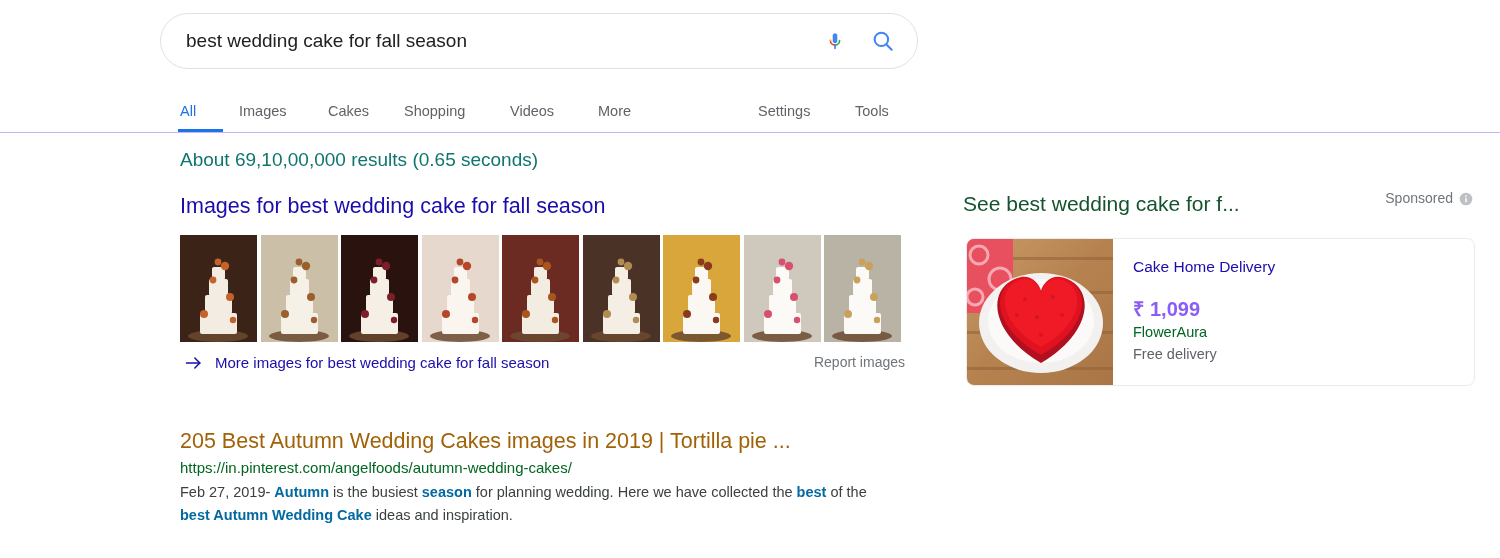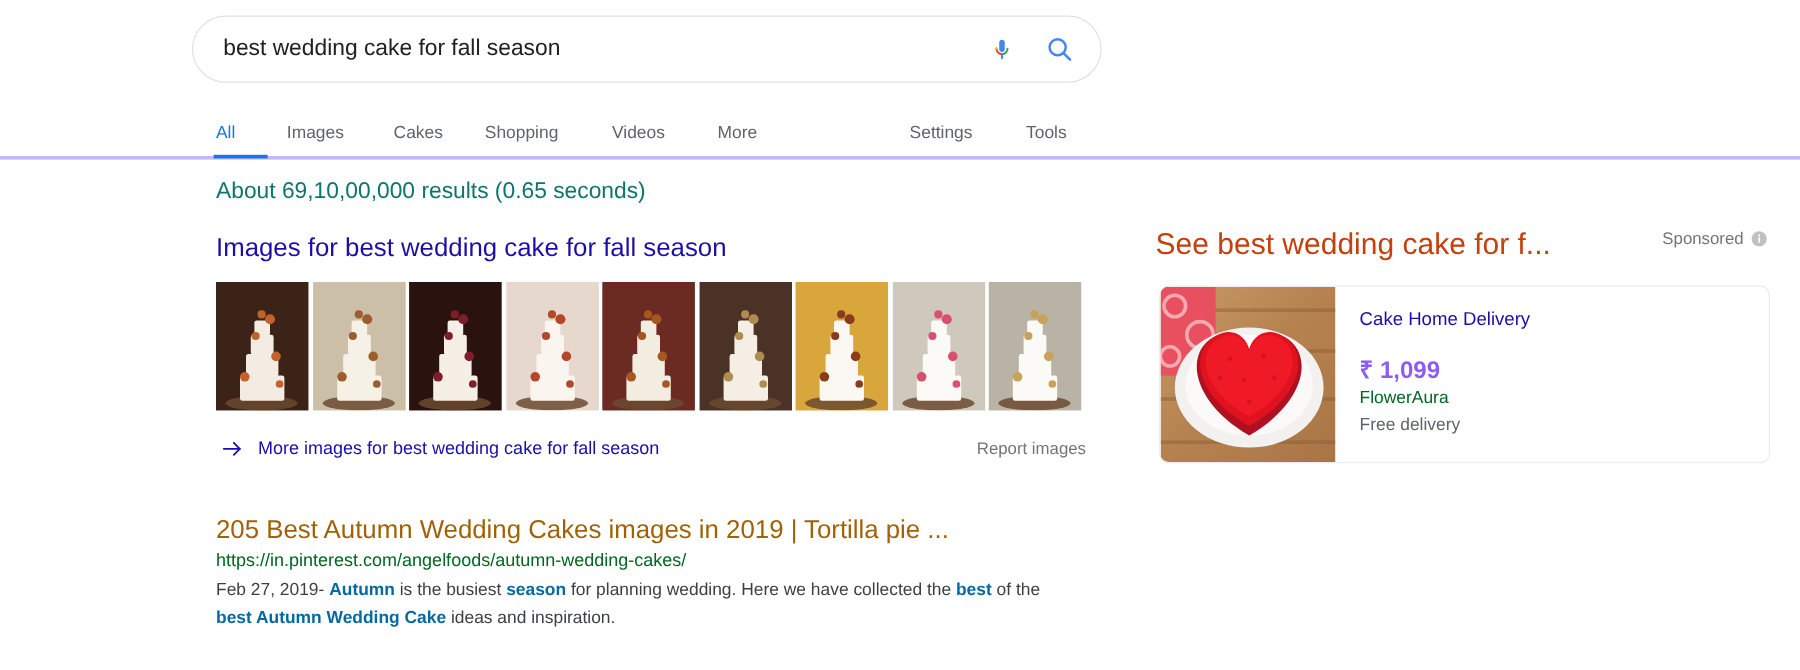--- a/index.html
+++ b/index.html
@@ -39,21 +39,21 @@
     flex: 1 1 auto; border: none; outline: none; background: transparent;
     font-family: "Liberation Sans", sans-serif;
     font-size: 19px; color: #202124; padding: 0 16px 0 25px;
     height: 100%;
   }
   .mic-btn { width: 44px; height: 44px; display:flex; align-items:center; justify-content:center; cursor:pointer; }
   .search-btn { width: 52px; height: 44px; display:flex; align-items:center; justify-content:center; cursor:pointer; margin-right: 8px;}
 
   .navbar {
     position: absolute; left: 0; top: 92px; width: 1500px; height: 41px;
-    border-bottom: 3px solid #c4b5fd;
+    border-bottom: 1px solid #c4b5fd;
   }
   .nav-inner { position: relative; height: 100%; }
   .nav-item {
     position: absolute; top: 0; font-size: 14.5px; color: #5f6368;
     line-height: 38px; cursor: pointer; white-space: nowrap;
   }
   .nav-item.active { color: #1a73e8; }
   .nav-underline {
     position: absolute; top: 37px; height: 3px; background: #1a73e8;
   }
@@ -71,21 +71,21 @@
     font-family: "Liberation Sans", sans-serif;
   }
   .thumbs { position: relative; margin-top: 16px; height: 107px; width: 725px; }
   .thumb {
     position: absolute; top: 0; height: 107px; width: 77px;
     overflow: hidden; background: #3a2a1e; cursor: pointer;
   }
   .thumb .scene { position:absolute; inset:0; }
 
   .more-images-row {
-    position: relative; margin-top: 22px; height: 22px; width: 725px;
+    position: relative; margin-top: 11px; height: 22px; width: 725px;
   }
   .arrow-icon { position:absolute; left: 3px; top: 0px; width: 22px; height: 20px; }
   .more-images-link {
     position: absolute; left: 35px; top: 1px;
     font-size: 15px; color: #1a0dab; cursor: pointer;
   }
   .report-images {
     position: absolute; right: 0px; top: 1px;
     font-size: 14px; color: #70757a; cursor: pointer;
   }
@@ -99,21 +99,21 @@
   .result-snippet {
     font-size: 14.5px; color: #3c4043; line-height: 22.5px; margin-top: 4px;
     max-width: 700px;
   }
   .result-snippet b { font-weight: 700; color: #0369a1; }
 
   
   .ads-panel { position: absolute; left: 963px; top: 190px; width: 512px; }
   .ads-head { position: relative; height: 30px; }
   .ads-title {
-    position: absolute; left: 0; top: 0; font-size: 25px; color: #c2410c;
+    position: absolute; left: 0; top: 0; font-size: 21px; color: #14532d;
     line-height: 28px;
   }
   .sponsored-wrap {
     position: absolute; right: 2px; top: 0; display: flex; align-items: flex-end; gap: 6px;
   }
   .sponsored-label { font-size: 14px; color: #70757a; }
   .info-icon { width: 14px; height: 14px; }
 
   .ad-card {
     position: absolute; left: 3px; top: 48px; width: 509px; height: 148px;

